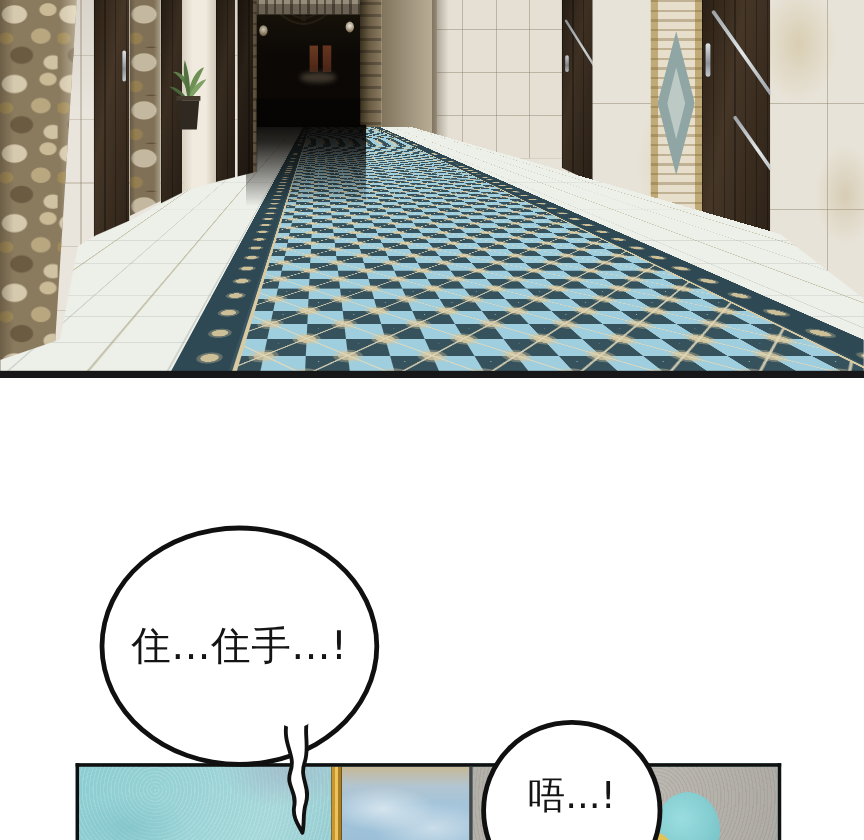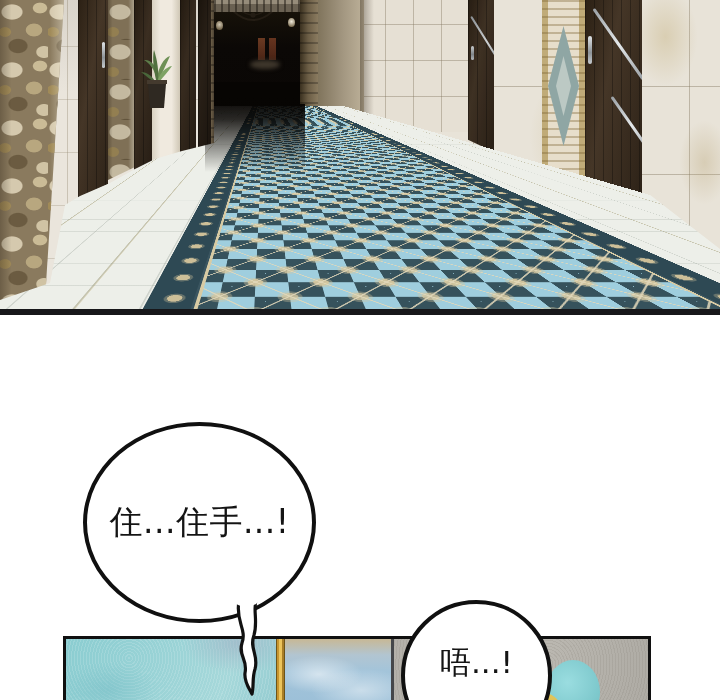--- a/index.html
+++ b/index.html
@@ -157,21 +157,21 @@
       repeating-radial-gradient(circle at 60% 40%,rgba(118,112,102,0.14) 0 1px,rgba(0,0,0,0) 1px 3px),
       linear-gradient(100deg,#b3b0a9,#bdbab3 50%,#aeaba4);}
   .teal-blob{left:480px !important;top:21px !important;width:54px;height:54px;border-radius:50%;
     background:radial-gradient(circle at 40% 35%,#9adde0,#79c5c9 70%,#65b4ba);}
   .gold-blob{left:468px !important;top:54px !important;width:34px;height:12px;border-radius:50%;
     background:linear-gradient(180deg,#e3c75d,#c3a136);transform:rotate(-12deg);}
 
   
   .bubble{background:#fff;border:4px solid #101010;box-sizing:border-box;
     display:flex;align-items:center;justify-content:center;color:#141414;}
-  .bubble-1{left:83px;top:422px;width:233px;height:201px;border-radius:50%;align-items:center;}
+  .bubble-1{left:83px;top:438px;width:233px;height:201px;border-radius:50%;align-items:center;}
   .bubble-1 .txt{font-size:33px;letter-spacing:0.5px;font-weight:500;white-space:nowrap;}
   .bubble-2{left:401px;top:600px;width:151px;height:151px;border-radius:50%;}
   .bubble-2 .txt{font-size:31px;font-weight:500;white-space:nowrap;margin-top:-26px;}
   .tail-svg{left:224px;top:597px;width:58px;height:101px;overflow:visible;}
   .tail-patch{left:233px;top:589px;width:26px;height:17px;background:#fff;border-radius:40%;}
 </style>
 </head>
 <body>
 
 <div class="page">

